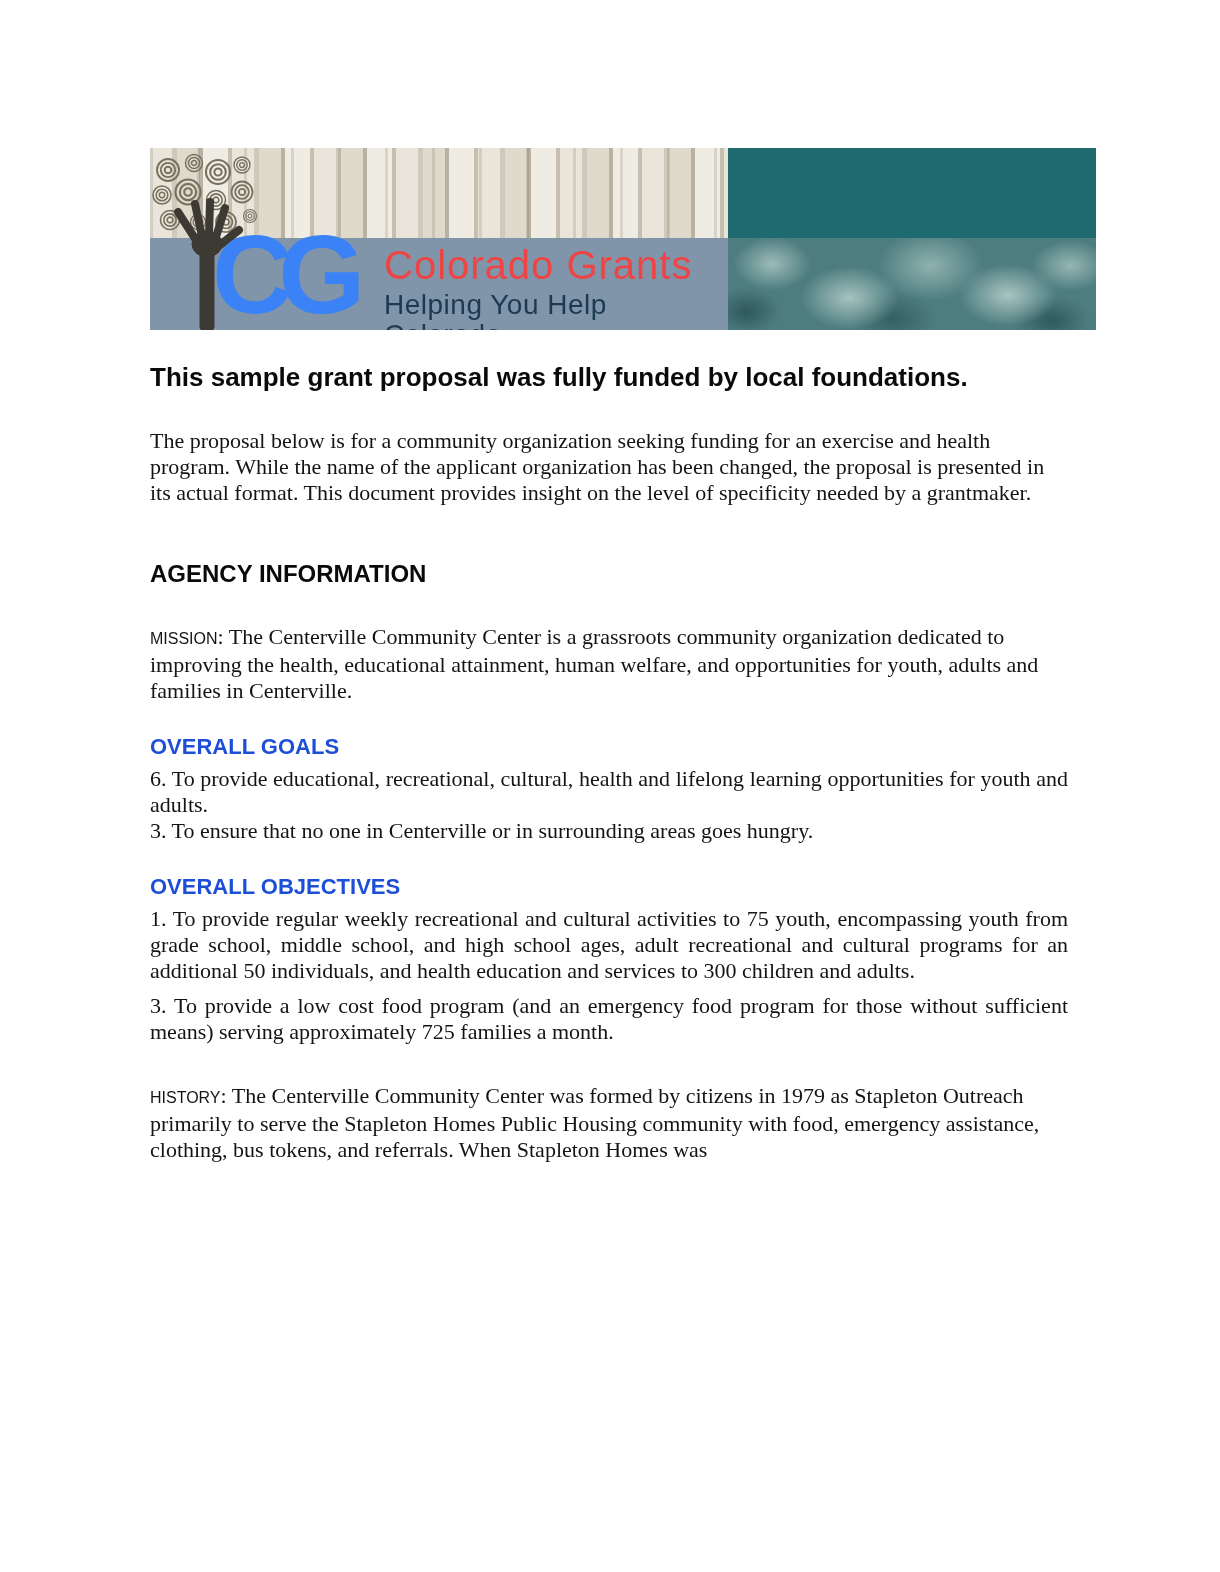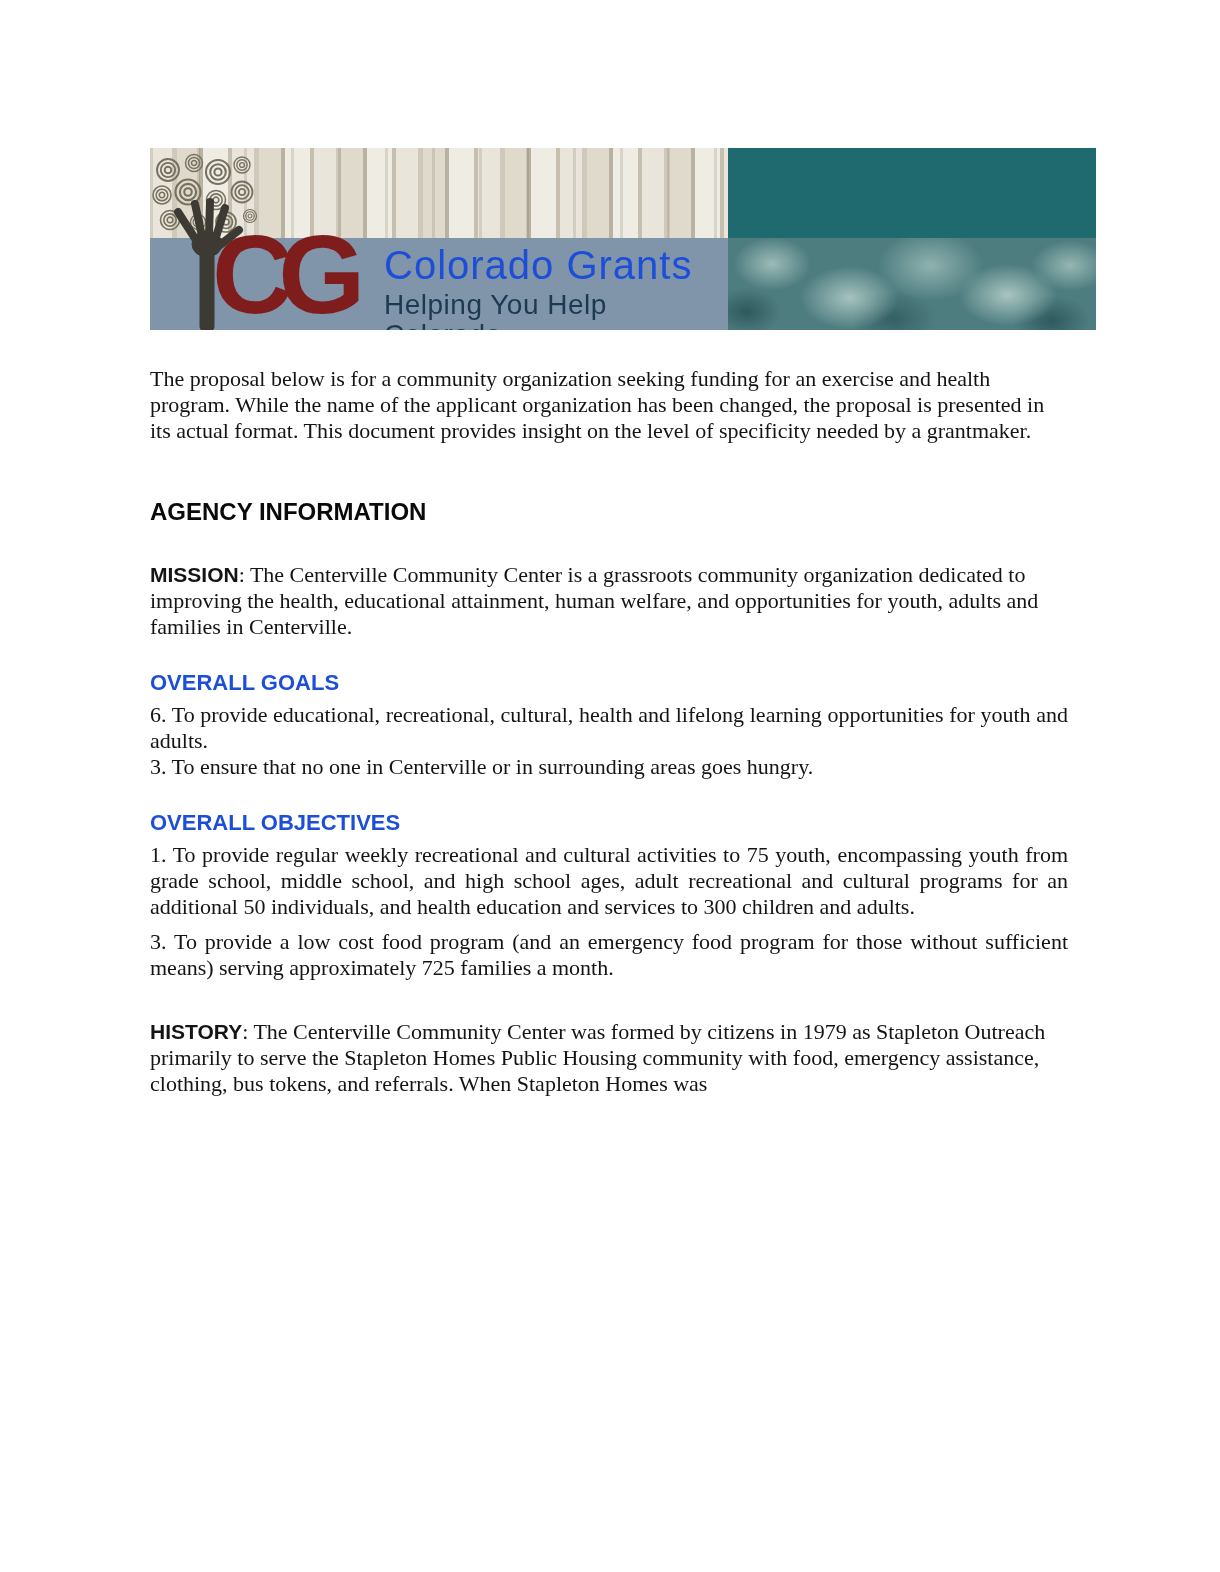--- a/index.html
+++ b/index.html
@@ -27,26 +27,26 @@
       repeating-linear-gradient(90deg, #e9e5da 0 22px, #cfc9bb 22px 27px, #e0dacd 27px 49px, #b9b1a1 49px 53px, #efece4 53px 78px, #c6bfb0 78px 82px);
   }
   .band {
     position: absolute; left: 0; bottom: 0; right: 0; height: 92px;
   }
   .tree-logo { position: absolute; left: 0; top: 2px; }
   .monogram {
     position: absolute; left: 62px; top: 72px;
     font-family: "Liberation Sans", sans-serif;
     font-weight: bold; font-size: 112px; line-height: 110px;
-    color: #7f1d1d; letter-spacing: -0.13em; text-align: right;
+    color: #3b82f6; letter-spacing: -0.13em; text-align: right;
   }
   .brand {
     position: absolute; left: 234px; top: 96px;
     font-family: "Liberation Sans", sans-serif;
-    font-size: 40px; line-height: 42px; color: #1d4ed8; letter-spacing: 1px;
+    font-size: 40px; line-height: 42px; color: #ef4444; letter-spacing: 1px;
   }
   .tagline {
     position: absolute; left: 234px; top: 142px;
     font-family: "Liberation Sans", sans-serif;
     font-size: 28px; line-height: 30px; letter-spacing: 0.5px;
   }
   .banner-right {
     position: absolute; right: 0; top: 0; width: 368px; height: 182px;
   }
   .teal-block { position: absolute; top: 0; left: 0; right: 0; height: 90px; }
@@ -79,21 +79,21 @@
   }
   .intro { margin-top: 36px; }
   .section-heading {
     margin-top: 54px;
     font-family: "Liberation Sans", sans-serif;
     font-weight: bold; font-size: 24px; line-height: 28px; color: #0a0a0a;
   }
   .labeled-para { margin-top: 36px; }
   .inline-label {
     font-family: "Liberation Sans", sans-serif;
-    font-weight: bold; font-size: 21px;
+    font-weight: normal; font-size: 16px;
   }
   .sub-heading {
     margin-top: 30px; margin-bottom: 6px;
     font-family: "Liberation Sans", sans-serif;
     font-weight: bold; font-size: 22px; line-height: 26px; color: #1d4ed8;
   }
   .list-item { text-align: justify; }
   .objectives .list-item { margin-bottom: 9px; }
   .history { margin-top: 38px; }
 </style>
@@ -142,20 +142,21 @@
       <div class="brand">Colorado Grants</div>
       <div class="tagline" style="color: rgb(29, 58, 82);">Helping You Help Colorado</div>
     </div>
     <div class="banner-right">
       <div class="teal-block" style="background: rgb(30, 106, 110);"></div>
       <div class="hands"></div>
     </div>
   </div>
 
   <div class="content">
+    <h1 class="headline">This sample grant proposal was fully funded by local foundations.</h1>
 
     <p class="body-text intro">The proposal below is for a community organization seeking funding for an exercise and health program. While the name of the applicant organization has been changed, the proposal is presented in its actual format. This document provides insight on the level of specificity needed by a grantmaker.</p>
 
     <h2 class="section-heading">AGENCY INFORMATION</h2>
 
     <p class="body-text labeled-para"><span class="inline-label">MISSION</span><span>: The Centerville Community Center is a grassroots community organization dedicated to improving the health, educational attainment, human welfare, and opportunities for youth, adults and families in Centerville.</span></p>
 
     <h3 class="sub-heading">OVERALL GOALS</h3>
     <div class="goals">
       <p class="body-text list-item">6. To provide educational, recreational, cultural, health and lifelong learning opportunities for youth and adults.</p>

